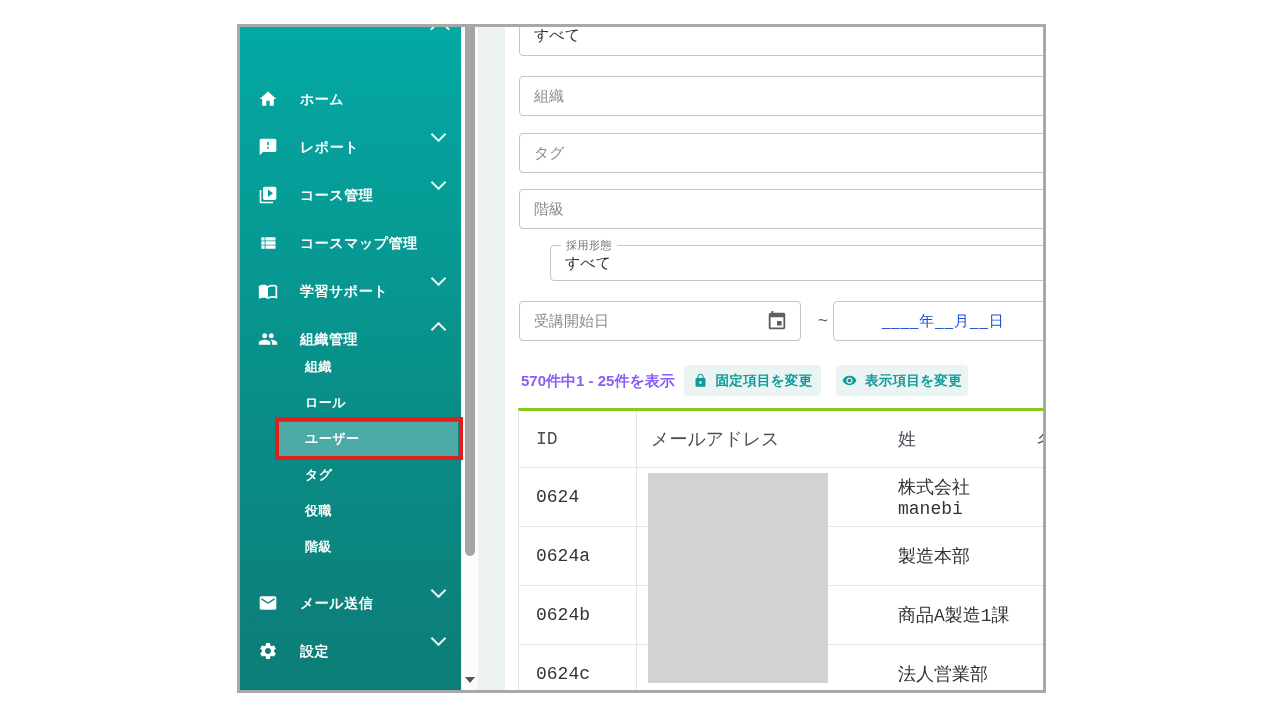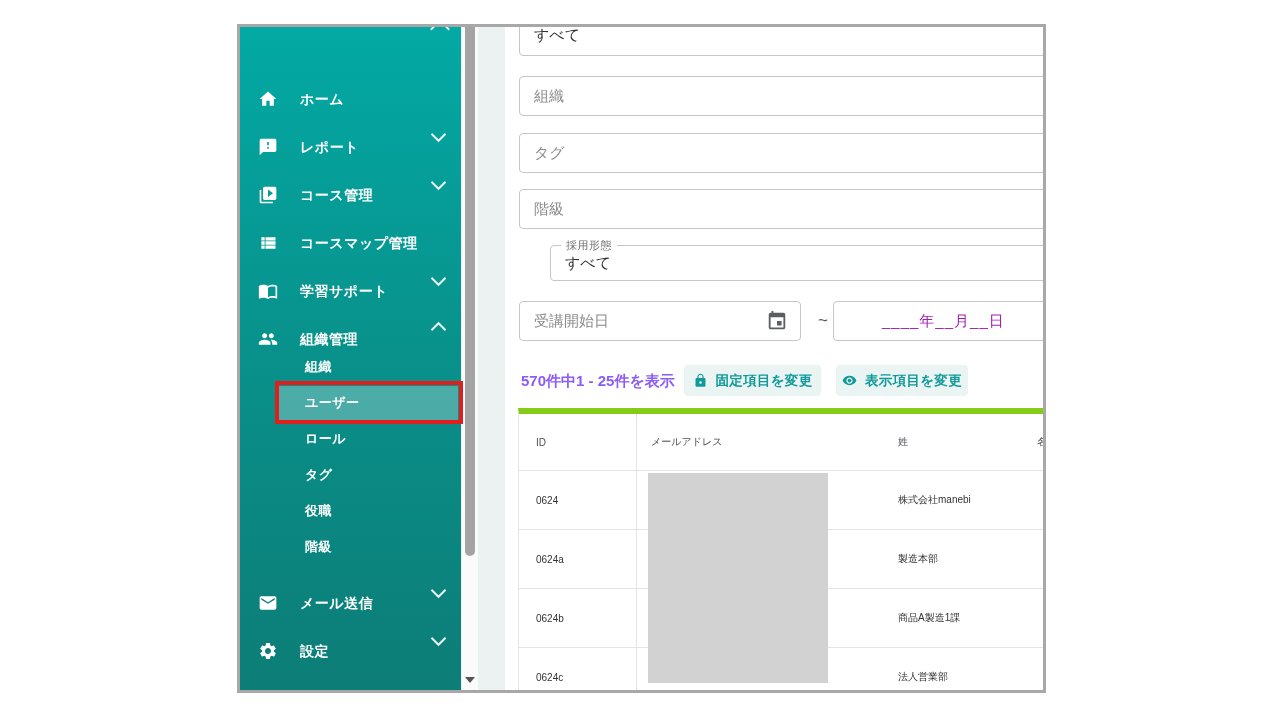--- a/index.html
+++ b/index.html
@@ -70,37 +70,37 @@
   .f-emp{top:218px;height:36px;margin-left:31px;}
   .f-emp .float-label{
     position:absolute;top:-8px;left:10px;background:#fff;padding:0 5px;
     font-size:11px;color:#6f6f6f;letter-spacing:.5px;
   }
   .f-date1{top:274px;width:282px;}
   .f-date1 .cal{position:absolute;right:12px;top:8px;width:22px;height:22px;}
   .f-date1 .cal svg{width:22px;height:22px;fill:#5c5f62;}
   .range-sep{position:absolute;left:294px;top:274px;width:20px;height:40px;
     display:flex;align-items:center;justify-content:center;font-size:17px;color:#555;}
-  .f-date2{top:274px;left:314px;width:240px;color:#a21caf;letter-spacing:1px;padding-left:48px;}
+  .f-date2{top:274px;left:314px;width:240px;color:#1d4ed8;letter-spacing:1px;padding-left:48px;}
   
   .count-text{position:absolute;left:2px;top:338px;height:31px;line-height:31px;
     color:#8b5cf6;font-size:15px;font-weight:700;}
   .pill-btn{
     position:absolute;top:338px;height:31px;box-sizing:border-box;border:none;border-radius:4px;
     background:#e9f4f3;color:#12999a;font-size:13.5px;font-weight:700;
     display:flex;align-items:center;justify-content:center;gap:8px;cursor:pointer;
     font-family:inherit;letter-spacing:.3px;
   }
   .pill-btn svg{width:15px;height:15px;fill:#12999a;}
   .btn-fixed{left:165px;width:137px;}
   .btn-visible{left:317px;width:132px;}
   
   .table{
     position:absolute;left:-1px;top:381px;width:560px;
-    border-top:6px solid #84cc16;border-left:1px solid #e4e4e4;font-size:10px;
+    border-top:3px solid #84cc16;border-left:1px solid #e4e4e4;font-size:18px;font-family:Liberation Mono, monospace;
   }
   .t-row{display:flex;border-bottom:1px solid #e4e4e4;align-items:center;height:59px;box-sizing:border-box;}
   .t-row.head{height:57px;color:#4a4f55;}
   .t-row:not(.head){color:#333;}
   .c-id{width:118px;flex:0 0 118px;padding-left:17px;box-sizing:border-box;
     border-right:1px solid #e4e4e4;align-self:stretch;display:flex;align-items:center;}
   .c-mail{width:247px;flex:0 0 247px;padding-left:14px;box-sizing:border-box;}
   .c-sei{width:139px;flex:0 0 139px;padding-left:14px;box-sizing:border-box;}
   .c-mei{width:60px;flex:0 0 60px;padding-left:14px;box-sizing:border-box;overflow:hidden;white-space:nowrap;}
   .redaction{position:absolute;left:129px;top:446px;width:180px;height:210px;background:#d2d2d2;z-index:2;}
@@ -169,26 +169,26 @@
             <path d="M16 11c1.66 0 2.99-1.34 2.99-3S17.66 5 16 5c-1.66 0-3 1.34-3 3s1.34 3 3 3zm-8 0c1.66 0 2.99-1.34 2.99-3S9.66 5 8 5C6.34 5 5 6.34 5 8s1.34 3 3 3zm0 2c-2.33 0-7 1.17-7 3.5V19h14v-2.5c0-2.33-4.67-3.5-7-3.5zm8 0c-.29 0-.62.02-.97.05 1.16.84 1.97 1.97 1.97 3.45V19h6v-2.5c0-2.33-4.67-3.5-7-3.5z"></path>
           </svg>
       </span>
       <span>組織管理</span>
       <span class="chev-pos" style="margin-top:-3px;"><span class="chev up"></span></span>
     </div>
 
     <div class="sub-item">
       <span class="lbl">組織</span>
     </div>
+    <div class="sub-item">
+      <span class="lbl">ロール</span>
+    </div>
     <div class="sub-item selected">
       <span class="lbl">ユーザー</span>
       <span class="red-box"></span>
-    </div>
-    <div class="sub-item">
-      <span class="lbl">ロール</span>
     </div>
     <div class="sub-item">
       <span class="lbl">タグ</span>
     </div>
     <div class="sub-item">
       <span class="lbl">役職</span>
     </div>
     <div class="sub-item">
       <span class="lbl">階級</span>
     </div>

